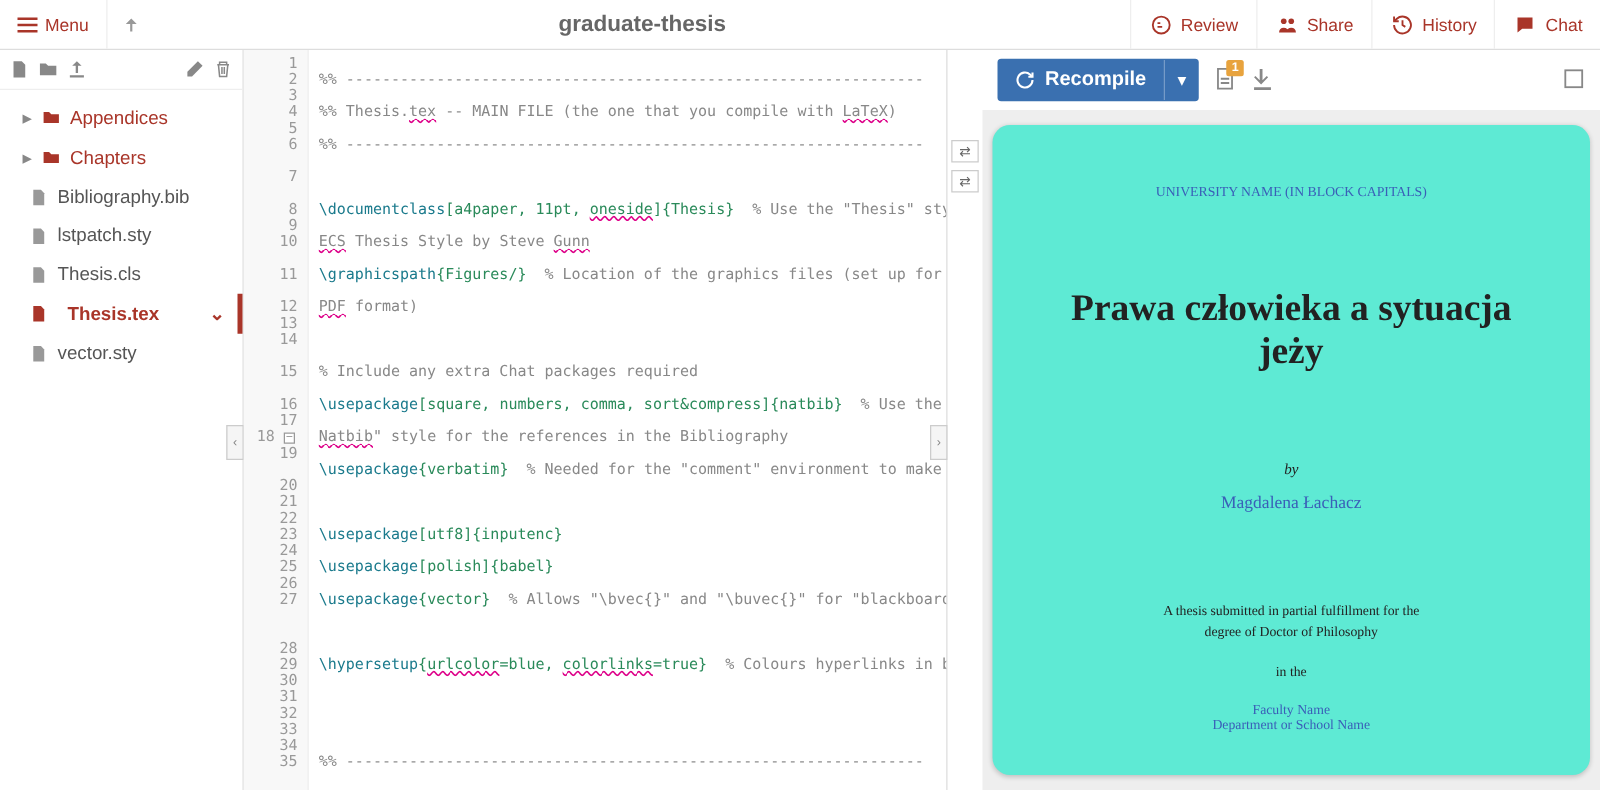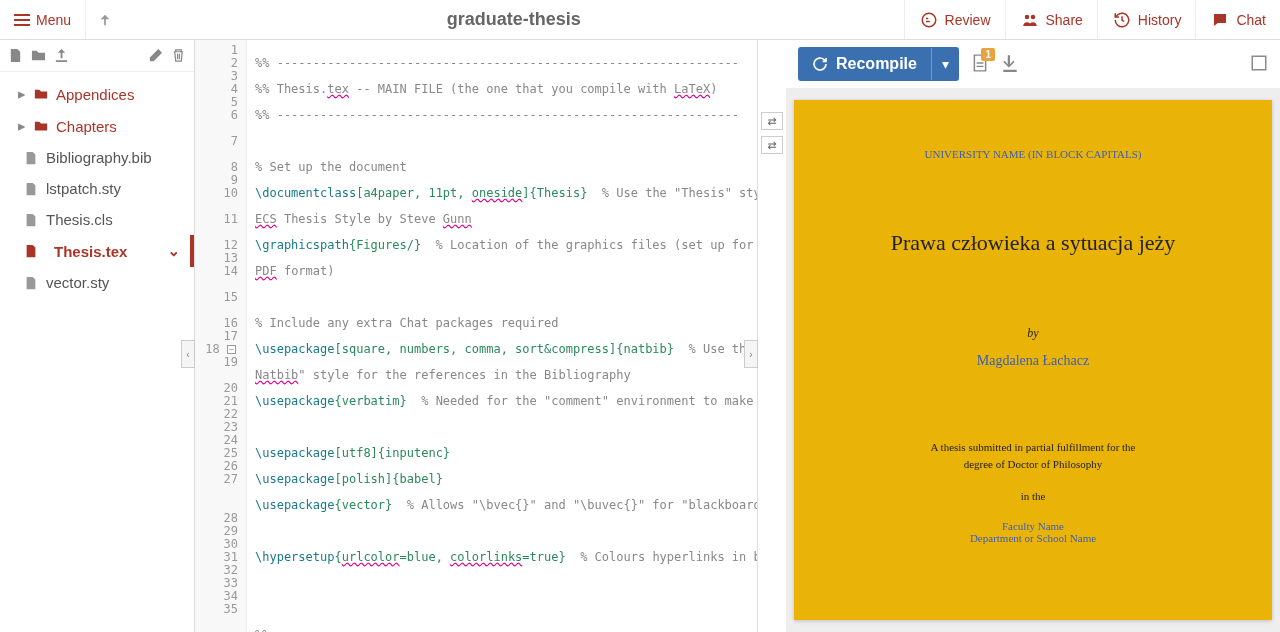--- a/index.html
+++ b/index.html
@@ -56,23 +56,23 @@
 .pdf-panel { width: 494px; display: flex; flex-direction: column; }
 .pdf-toolbar { height: 48px; display: flex; align-items: center; gap: 12px; padding: 0 12px; }
 .recompile-btn { display: flex; align-items: center; background: #3a70b0; color: #fff; border-radius: 3px; overflow: hidden; cursor: pointer; }
 .recompile-main { display: flex; align-items: center; gap: 8px; padding: 8px 14px; font-weight: 600; font-size: 16px; }
 .recompile-drop { padding: 8px 10px; border-left: 1px solid rgba(255,255,255,0.3); }
 .pdf-tool-icon { position: relative; color: #888; cursor: pointer; }
 .pdf-tool-icon svg { width: 18px; height: 18px; }
 .badge { position: absolute; top: -6px; right: -6px; background: #e8a33d; color: #fff; font-size: 10px; padding: 1px 4px; border-radius: 2px; font-weight: bold; }
 .pdf-toolbar .spacer { flex: 1; }
 .pdf-view { flex: 1; background: #eee; padding: 12px 8px; overflow: hidden; }
-.pdf-page { background: #eab308; width: 100%; height: 100%; box-shadow: 0 1px 4px rgba(0,0,0,0.2); padding: 48px 52px 20px; font-family: "Times New Roman", serif; text-align: center; color: #222; position: relative; }
+.pdf-page { background: #5eead4; width: 100%; height: 100%; box-shadow: 0 1px 4px rgba(0,0,0,0.2); padding: 48px 52px 20px; font-family: "Times New Roman", serif; text-align: center; color: #222; position: relative; border-radius: 14px; }
 .pdf-univ { color: #3a5fb8; font-size: 11px; margin-bottom: 70px; }
-.pdf-title { font-size: 22px; font-weight: 400; margin-bottom: 70px; }
+.pdf-title { font-size: 30px; font-weight: 700; margin-bottom: 70px; }
 .pdf-by { font-style: italic; font-size: 12px; margin-bottom: 12px; }
 .pdf-author { color: #3a5fb8; font-size: 14px; margin-bottom: 70px; }
 .pdf-sub { font-size: 11px; line-height: 1.5; margin-bottom: 18px; }
 .pdf-inthe { font-size: 11px; margin-bottom: 18px; }
 .pdf-link { color: #3a5fb8; font-size: 11px; display: block; }
 .pdf-date { font-size: 12px; margin-top: 32px; }
 </style>
 </head>
 <body>
 
@@ -240,21 +240,20 @@
         <div>32</div>
         <div>33</div>
         <div>34</div>
         <div>35</div>
     </div>
     <div class="code">
 <div class="line"><span class="c-comment">%% ----------------------------------------------------------------</span></div>
 <div class="line"><span class="c-comment"><span>%% Thesis.</span><span class="spell">tex</span><span> -- MAIN FILE (the one that you compile with </span><span class="spell">LaTeX</span><span>)</span></span></div>
 <div class="line"><span class="c-comment">%% ----------------------------------------------------------------</span></div>
 <div class="line"></div>
-<div class="line"><span class="c-comment">% Set up the document</span></div>
 <div class="line"><span class="c-cmd">\documentclass</span><span class="c-key"><span>[a4paper, 11pt, </span><span class="spell">oneside</span><span>]</span></span><span class="c-brace">{Thesis}</span><span class="c-comment"><span>  % Use the "Thesis" style, based on the </span></span></div>
 <div class="line"><span class="c-comment"><span class="spell">ECS</span><span> Thesis Style by Steve </span><span class="spell">Gunn</span></span></div>
 <div class="line"><span class="c-cmd">\graphicspath</span><span class="c-brace">{Figures/}</span><span class="c-comment"><span>  % Location of the graphics files (set up for graphics to be in </span></span></div>
 <div class="line"><span class="c-comment"><span class="spell">PDF</span><span> format)</span></span></div>
 <div class="line"></div>
 <div class="line"><span class="c-comment">% Include any extra Chat packages required</span></div>
 <div class="line"><span class="c-cmd">\usepackage</span><span class="c-key">[square, numbers, comma, sort&amp;compress]</span><span class="c-brace">{natbib}</span><span class="c-comment"><span>  % Use the "</span></span></div>
 <div class="line"><span class="c-comment"><span class="spell">Natbib</span><span>" style for the references in the Bibliography</span></span></div>
 <div class="line"><span class="c-cmd">\usepackage</span><span class="c-brace">{verbatim}</span><span class="c-comment">  % Needed for the "comment" environment to make LaTeX comments</span></div>
 <div class="line"></div>

